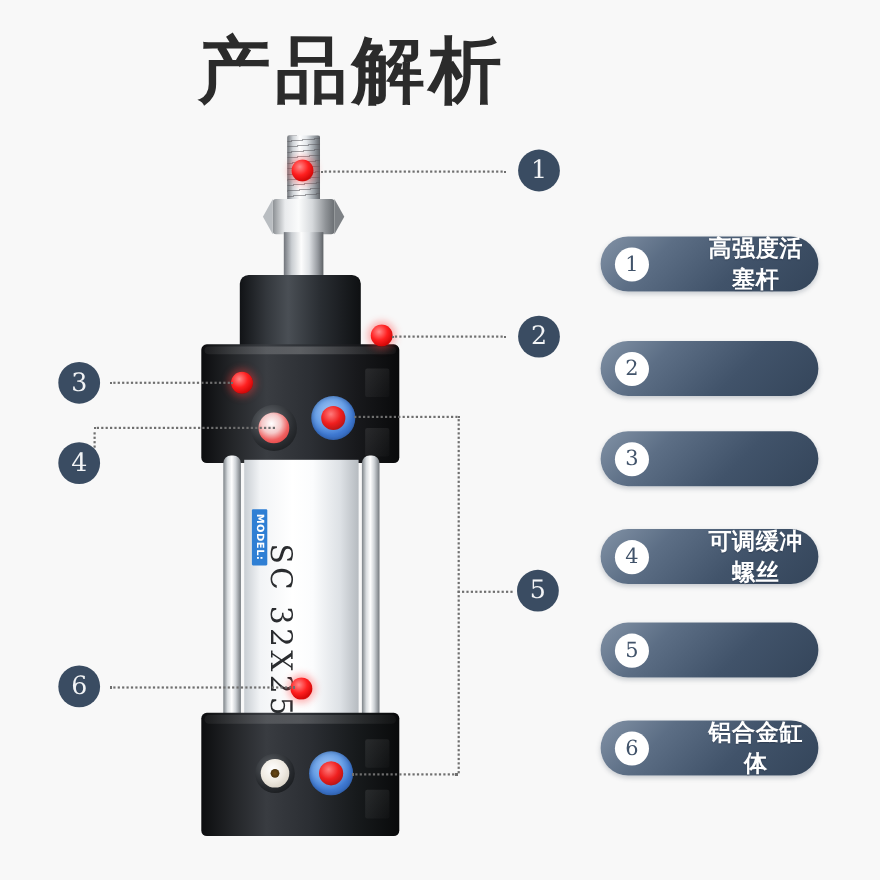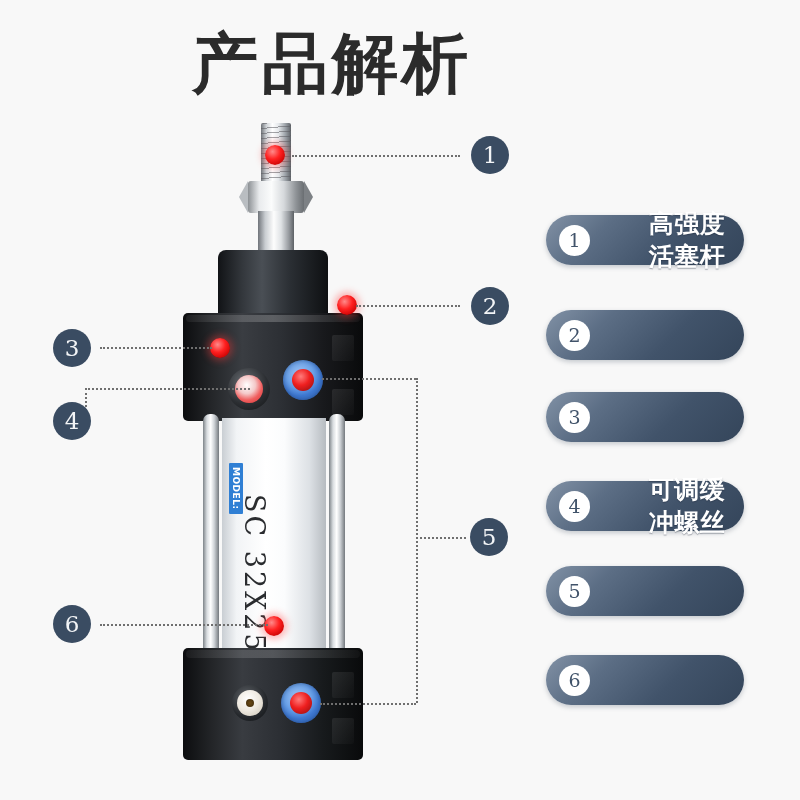--- a/index.html
+++ b/index.html
@@ -13,21 +13,21 @@
     width: 800px;
     height: 800px;
     background: #f8f8f8;
     overflow: hidden;
     font-family: "DejaVu Sans", "Liberation Sans", sans-serif;
   }
 
   
   .page-title {
     position: absolute;
-    left: 12px;
+    left: 0;
     top: 24px;
     width: 640px;
     text-align: center;
     font-size: 66px;
     line-height: 80px;
     font-weight: 700;
     color: #2b2b2b;
     letter-spacing: 4px;
     font-family: "DejaVu Sans", "Liberation Sans", sans-serif;
   }
@@ -82,21 +82,21 @@
     color: #41536a;
     font-size: 19px;
     line-height: 31px;
     text-align: center;
     font-family: "DejaVu Serif", "Liberation Serif", serif;
   }
   .pill-label {
     flex: 1;
     text-align: center;
     color: #ffffff;
-    font-size: 25px;
+    font-size: 21px;
     font-weight: 700;
     letter-spacing: .5px;
     padding-right: 8px;
     text-shadow: 0 1px 1px rgba(20,30,45,.35);
     margin-left: 48px;
   }
 
   
   #product { position: absolute; left: 0; top: 0; width: 800px; height: 800px; }
 
@@ -312,15 +312,16 @@
   </div>
   <div class="pill" style="top:481px;">
     <div class="pill-num">4</div>
     <div class="pill-label">可调缓冲螺丝</div>
   </div>
   <div class="pill" style="top:566px;">
     <div class="pill-num">5</div>
   </div>
   <div class="pill" style="top:655px;">
     <div class="pill-num">6</div>
+    <div class="pill-label">铝合金缸体</div>
   </div>
 
 </div>
 
 </body></html>

